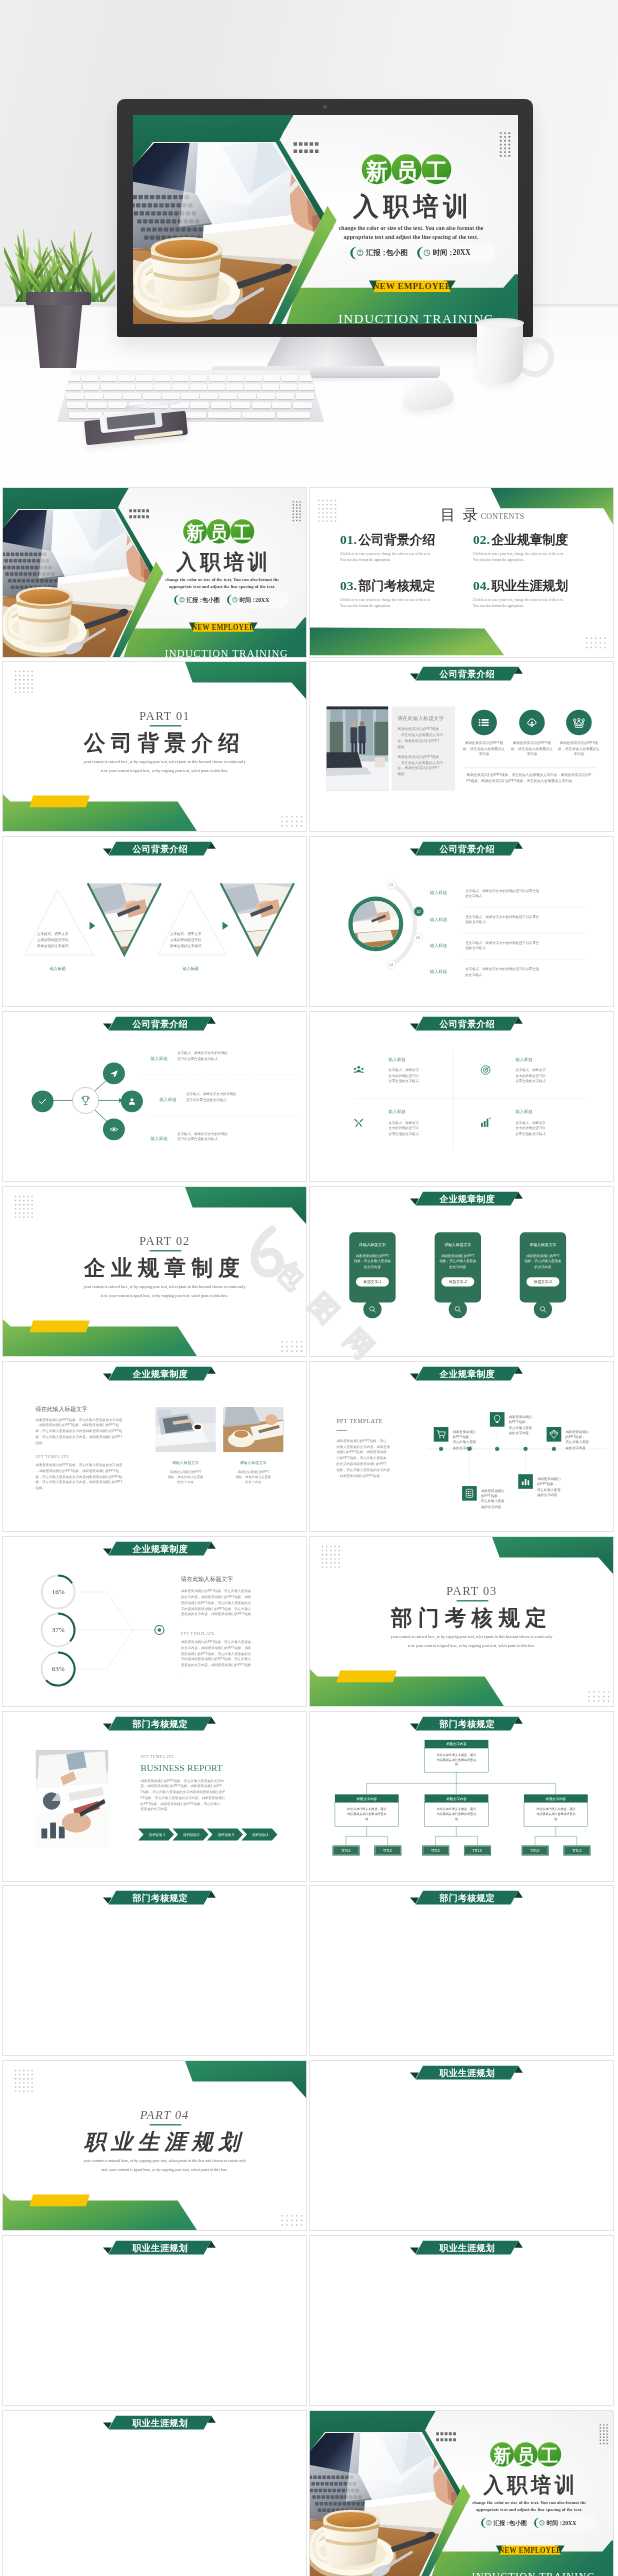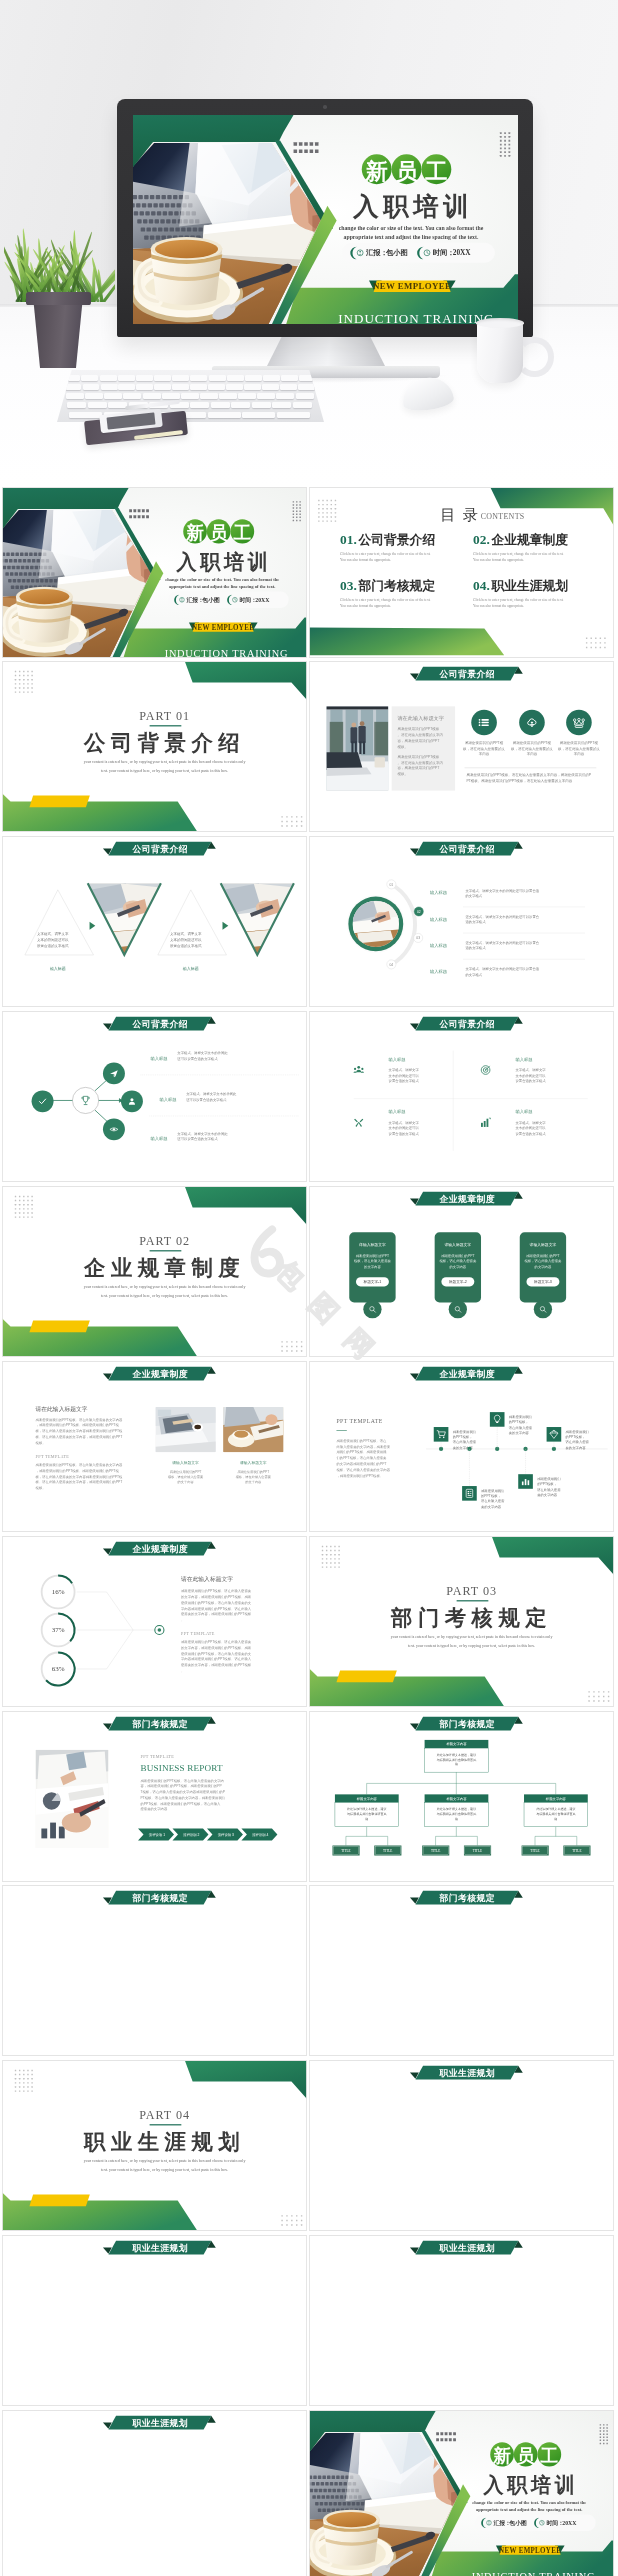--- a/index.html
+++ b/index.html
@@ -1885,21 +1885,21 @@
    <rect width="1000" height="562" fill="#fff"></rect>
    <g>
    <path fill="#133f2e" d="M331,41 L360,41 L349,62 Z"></path>
    <path fill="#133f2e" d="M686,19 L701,42 L673,42 Z"></path>
    <path fill="#1d6e57" d="M374,19 L686,19 L661,64 L349,64 Z"></path>
    <text x="519" y="51" text-anchor="middle" font-family="Liberation Serif, serif" font-weight="700" font-size="29" fill="#fff" letter-spacing="1.5">部门考核规定</text>
   </g>
 
   </svg>
       </div>
-      <div class="slide" style="left: 1.8px; top: 2060px;">
+      <div class="slide" style="left: 1.8px; top: 2060px; font-style: italic;">
         <svg class="sv" viewBox="0 0 1000 562" preserveAspectRatio="none">
   <defs>
     <linearGradient id="sgPART04a" x1="0" y1="0" x2="0.7" y2="1">
       <stop offset="0" stop-color="#2c8f61"></stop>
               <stop offset="100%" stop-color="#1b6b4f"></stop>
             </linearGradient>
     <linearGradient id="sgPART04b" x1="0" y1="0" x2="1" y2="0.6">
       <stop offset="0" stop-color="#8cc152"></stop>
               <stop offset="55%" stop-color="#57a54c"></stop>
       <stop offset="100%" stop-color="#2b8a5c"></stop>

